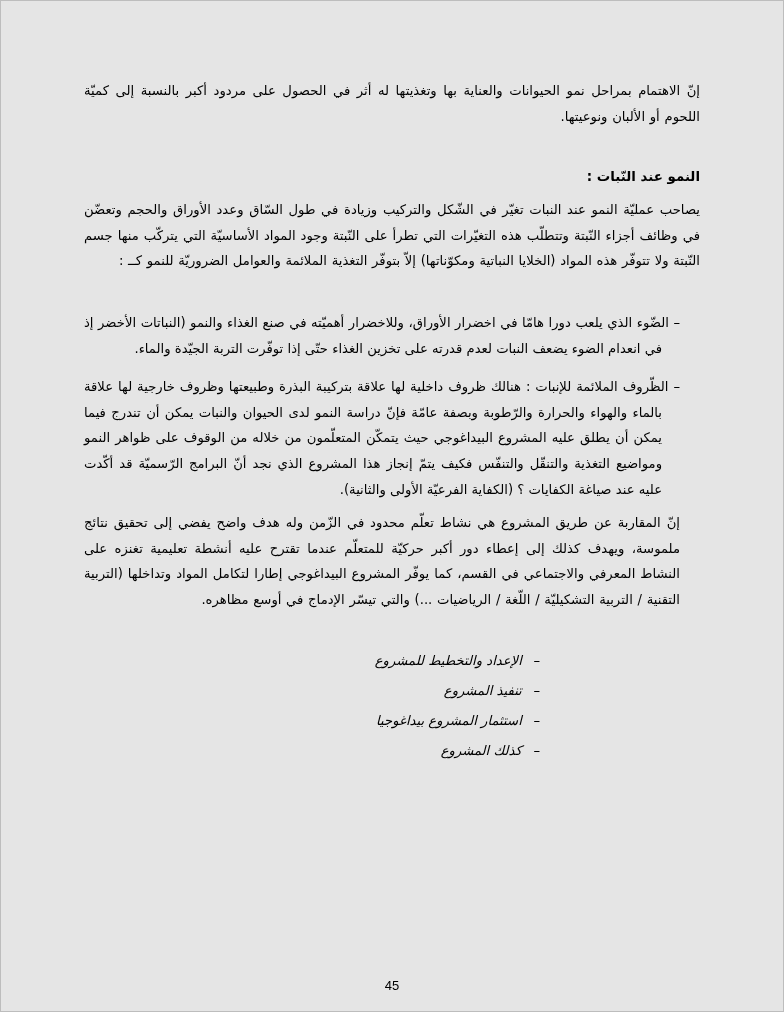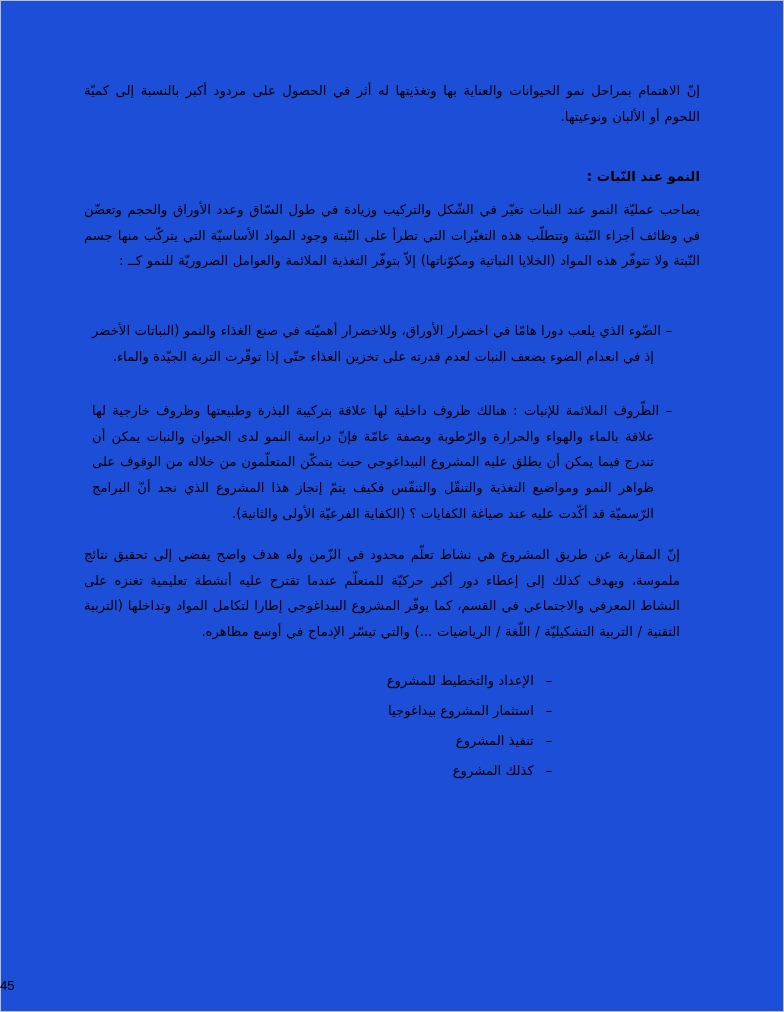--- a/index.html
+++ b/index.html
@@ -8,21 +8,21 @@
     background: #8a8a8a;
   }
   body {
     font-family: "DejaVu Sans", "Liberation Sans", sans-serif;
   }
   .page {
     position: relative;
     width: 784px;
     height: 1012px;
     margin: 0 auto;
-    background: #1d4ed8;
+    background: #e5e5e5;
     box-sizing: border-box;
     overflow: hidden;
   }
   .page-border {
     position: absolute;
     inset: 0;
     border: 1px solid #bdbdbd;
     pointer-events: none;
   }
   .content {
@@ -50,54 +50,55 @@
   .heading {
     margin: 0;
     font-size: 13.4px;
     font-weight: bold;
     line-height: 24px;
     text-align: right;
     letter-spacing: 0.2px;
   }
 
   .dash-para {
-    margin: 8px;
+    margin: 0;
     text-align: justify;
     text-align-last: right;
     padding-right: 18px;
     text-indent: -18px;
   }
 
   .indent-block {
     padding-right: 20px;
   }
 
   ul.steps {
     list-style: none;
-    margin: 0;
+    margin: 12px;
     padding: 0;
+    font-style: italic;
   }
   ul.steps li {
     margin: 0;
     line-height: 30px;
     text-align: right;
     padding-right: 148px;
     font-size: 13.2px;
   }
   ul.steps li .dash {
     display: inline-block;
     width: 14px;
   }
 
   .page-number {
     position: absolute;
     left: 0;
     right: 0;
     top: 978px;
-    text-align: left;
+    text-align: center;
     font-size: 13px;
     font-family: "Liberation Sans", sans-serif;
     color: #000;
   }
 </style>
 </head>
 <body>
 
 <div class="page">
   <div class="page-border"></div>
@@ -139,25 +140,25 @@
 
     <div class="gap-sm"></div>
 
     <ul class="steps">
       <li>
         <span class="dash">–</span>
         <span>الإعداد والتخطيط للمشروع</span>
       </li>
       <li>
         <span class="dash">–</span>
-        <span>استثمار المشروع بيداغوجيا</span>
+        <span>تنفيذ المشروع</span>
       </li>
       <li>
         <span class="dash">–</span>
-        <span>تنفيذ المشروع</span>
+        <span>استثمار المشروع بيداغوجيا</span>
       </li>
       <li>
         <span class="dash">–</span>
         <span>كذلك المشروع</span>
       </li>
     </ul>
 
   </div>
 
   <div class="page-number">45</div>

